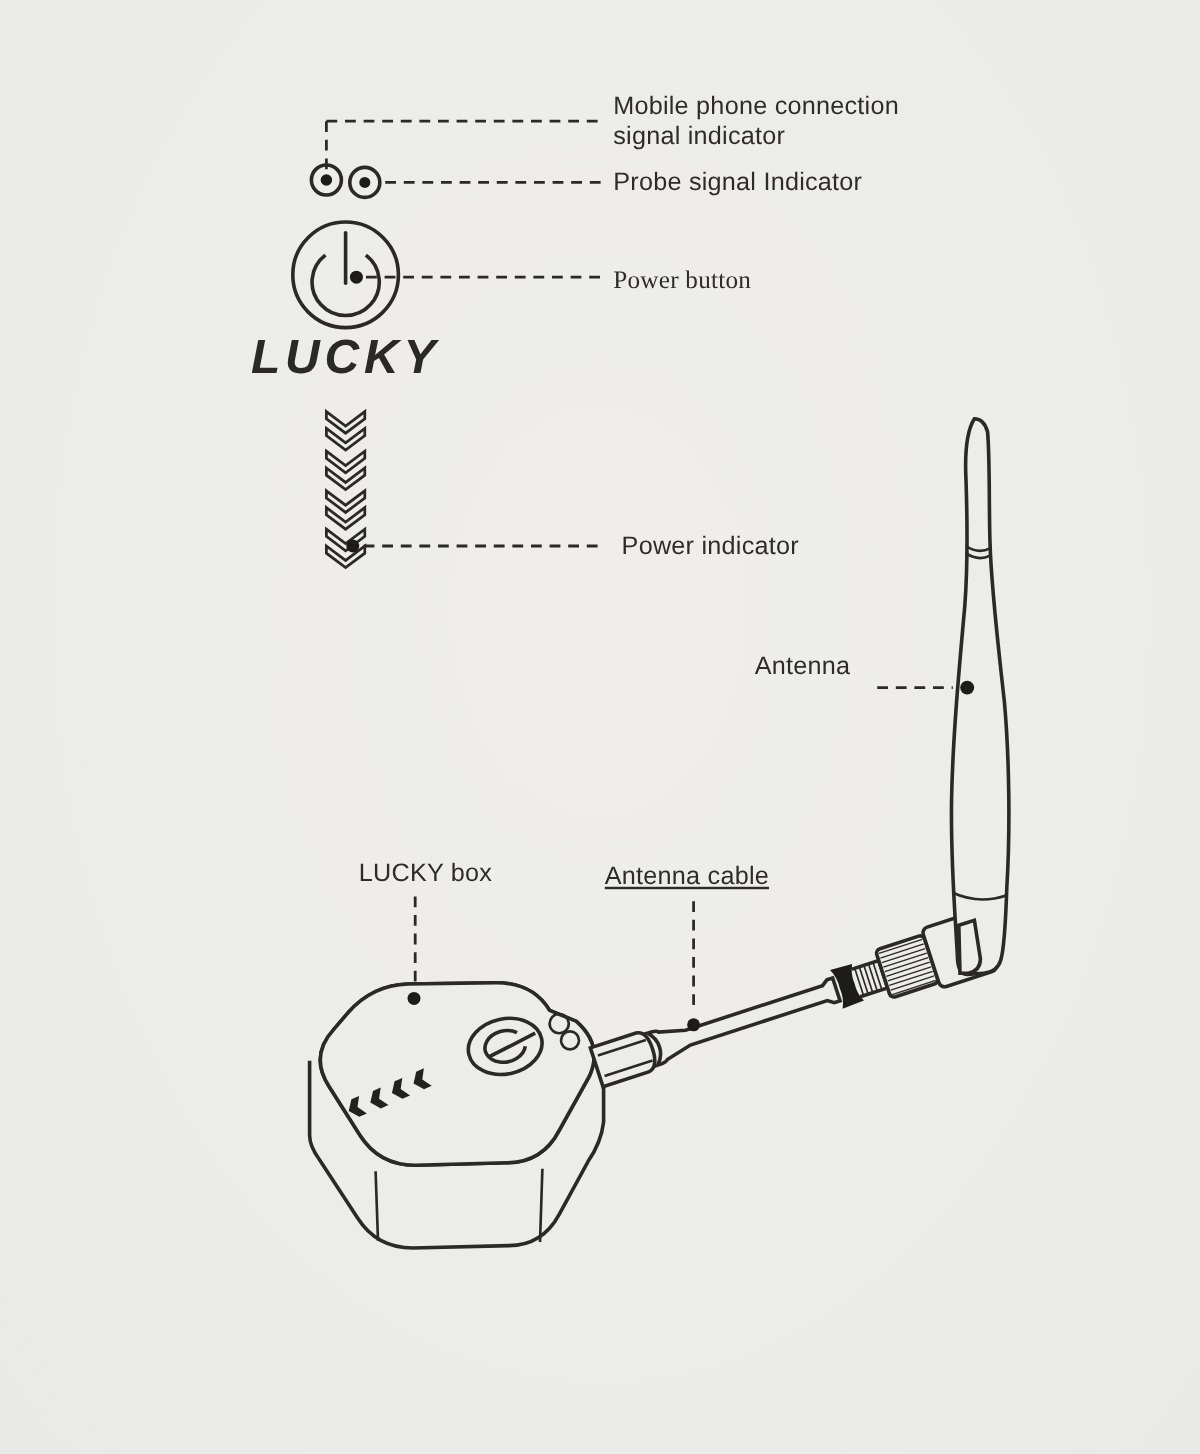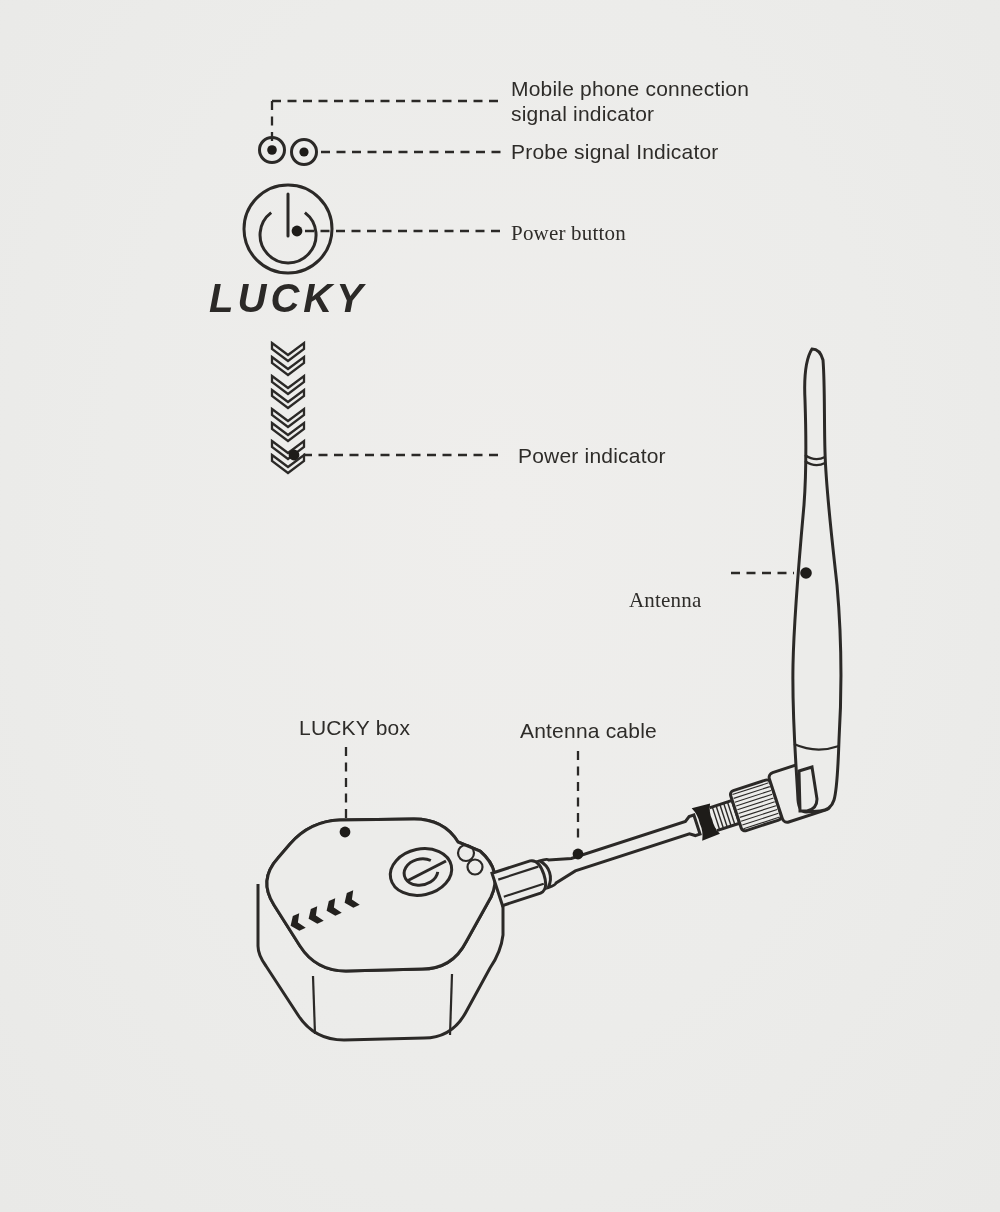--- a/index.html
+++ b/index.html
@@ -231,16 +231,16 @@
       <circle class="dot" cx="578" cy="854" r="5.4"></circle>
     </g>
   </svg>
 
   <div class="brand">LUCKY</div>
 
   <div class="lbl wrap" style="left:511px;top:77px;">Mobile phone connection signal indicator</div>
   <div class="lbl" style="left:511px;top:140px;">Probe signal Indicator</div>
   <div class="lbl" style="left:511px;top:221px;font-family:Liberation Serif, serif;">Power button</div>
   <div class="lbl" style="left:482px;top:444px;margin-left:36px;">Power indicator</div>
-  <div class="lbl" style="left:629px;top:588px;font-family:Liberation Serif, serif;">Antenna</div>
+  <div class="lbl" style="left:629px;top:544px;">Antenna</div>
   <div class="lbl" style="left:299px;top:716px;">LUCKY box</div>
-  <div class="lbl" style="left:520px;top:719px;">Antenna cable</div>
+  <div class="lbl" style="left:504px;top:719px;text-decoration:underline;">Antenna cable</div>
 </div>
 
 </body></html>

